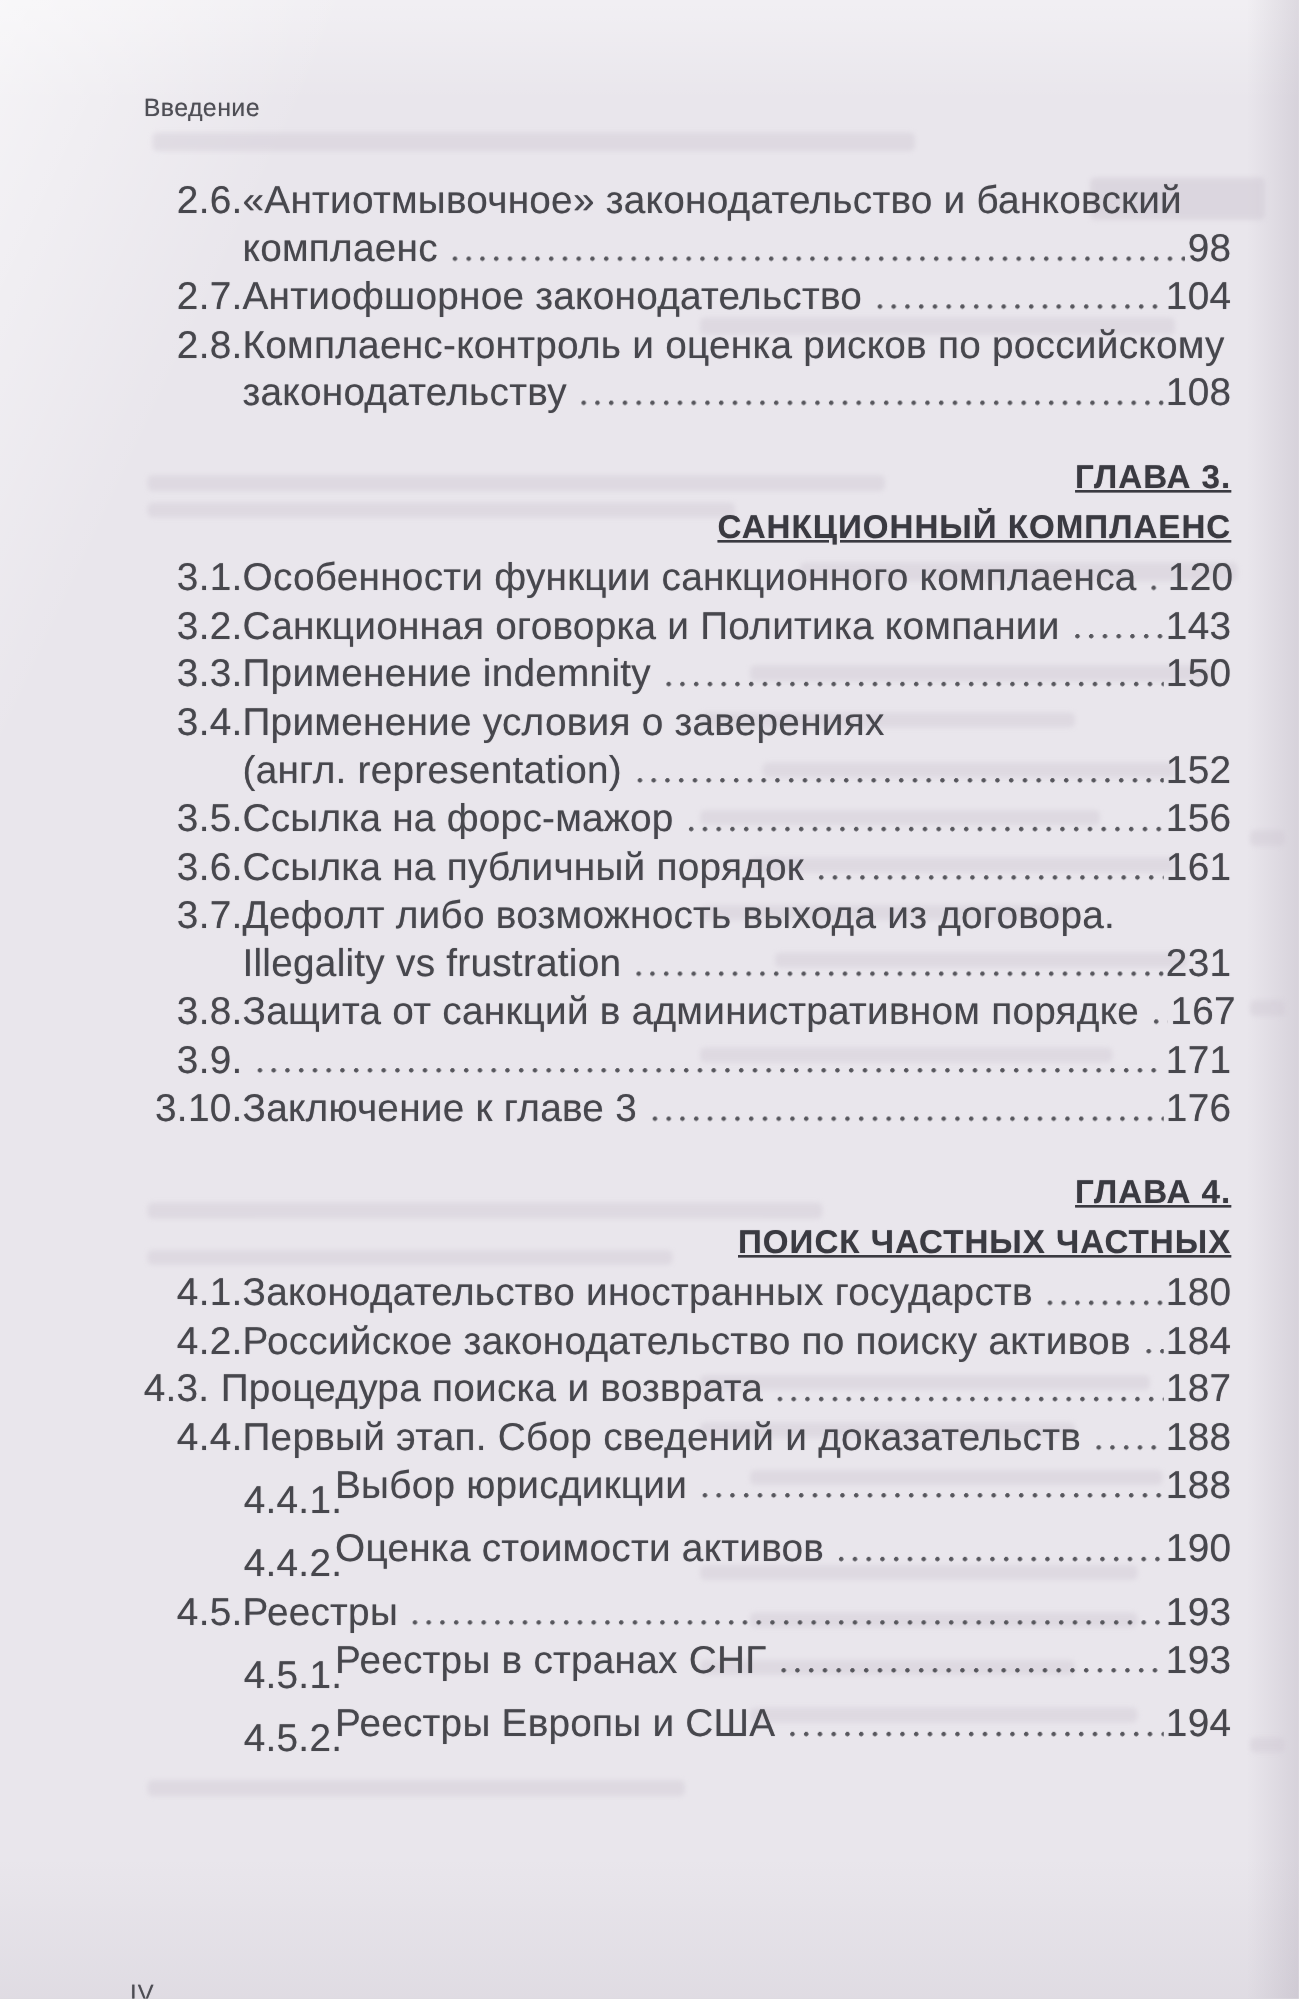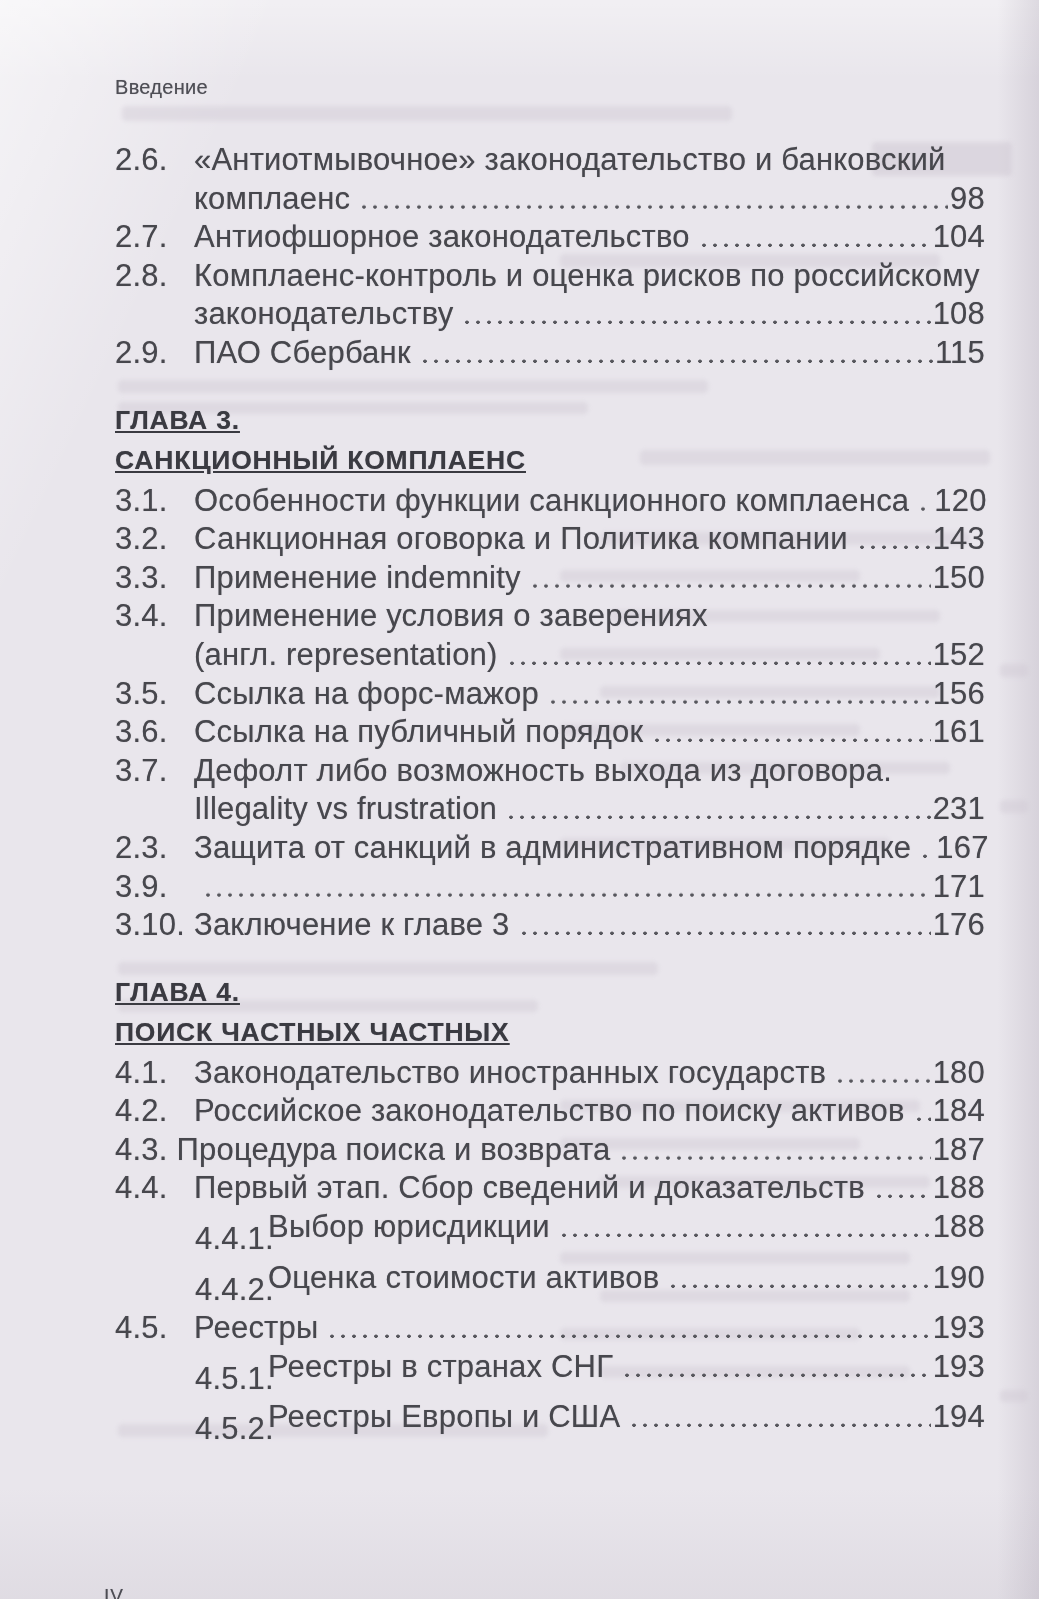--- a/index.html
+++ b/index.html
@@ -25,21 +25,21 @@
   .bleed { position: absolute; inset: 0; z-index: 0; pointer-events: none; }
   .bleed i {
     position: absolute;
     display: block;
     background: #cfc8d3;
     opacity: 0.42;
     filter: blur(2.2px);
     border-radius: 4px;
   }
 
-  .content { position: absolute; inset: 0; z-index: 1; }
+  .content { position: absolute; inset: 0; z-index: 1; text-align: right; }
 
   .running-header {
     position: absolute;
     left: 115px;
     top: 76px;
     font-size: 20px;
     letter-spacing: 0.3px;
     color: #4e4e55;
     text-shadow: 0 0 0.7px rgba(78,78,85,0.55);
   }
@@ -159,26 +159,20 @@
             <div class="entry-line">
               <span class="num">2.8.</span>
               <span class="label">Комплаенс-контроль и оценка рисков по российскому</span>
             </div>
             <div class="entry-line">
               <span class="num"></span>
               <span class="label">законодательству</span>
               <span class="dots"></span>
               <span class="pagenum">108</span>
             </div>
-            <div class="entry-line">
-              <span class="num">2.9.</span>
-              <span class="label">ПАО Сбербанк</span>
-              <span class="dots"></span>
-              <span class="pagenum">115</span>
-            </div>
           </div>
   </section>
 
   <section class="toc-section">
     <h2 class="chapter-heading">
       <span>ГЛАВА 3.</span>
       <span>САНКЦИОННЫЙ КОМПЛАЕНС</span>
     </h2>
     <div class="entries">
             <div class="entry-line">
@@ -225,21 +219,21 @@
               <span class="num">3.7.</span>
               <span class="label">Дефолт либо возможность выхода из договора.</span>
             </div>
             <div class="entry-line">
               <span class="num"></span>
               <span class="label">Illegality vs frustration </span>
               <span class="dots"></span>
               <span class="pagenum">231</span>
             </div>
             <div class="entry-line">
-              <span class="num">2.3.</span>
+              <span class="num">3.8.</span>
               <span class="label">Защита от санкций в административном порядке </span>
               <span class="dots"></span>
               <span class="pagenum">167</span>
             </div>
             <div class="entry-line">
               <span class="num">3.9.</span>
               <span class="dots"></span>
               <span class="pagenum">171</span>
             </div>
             <div class="entry-line">

